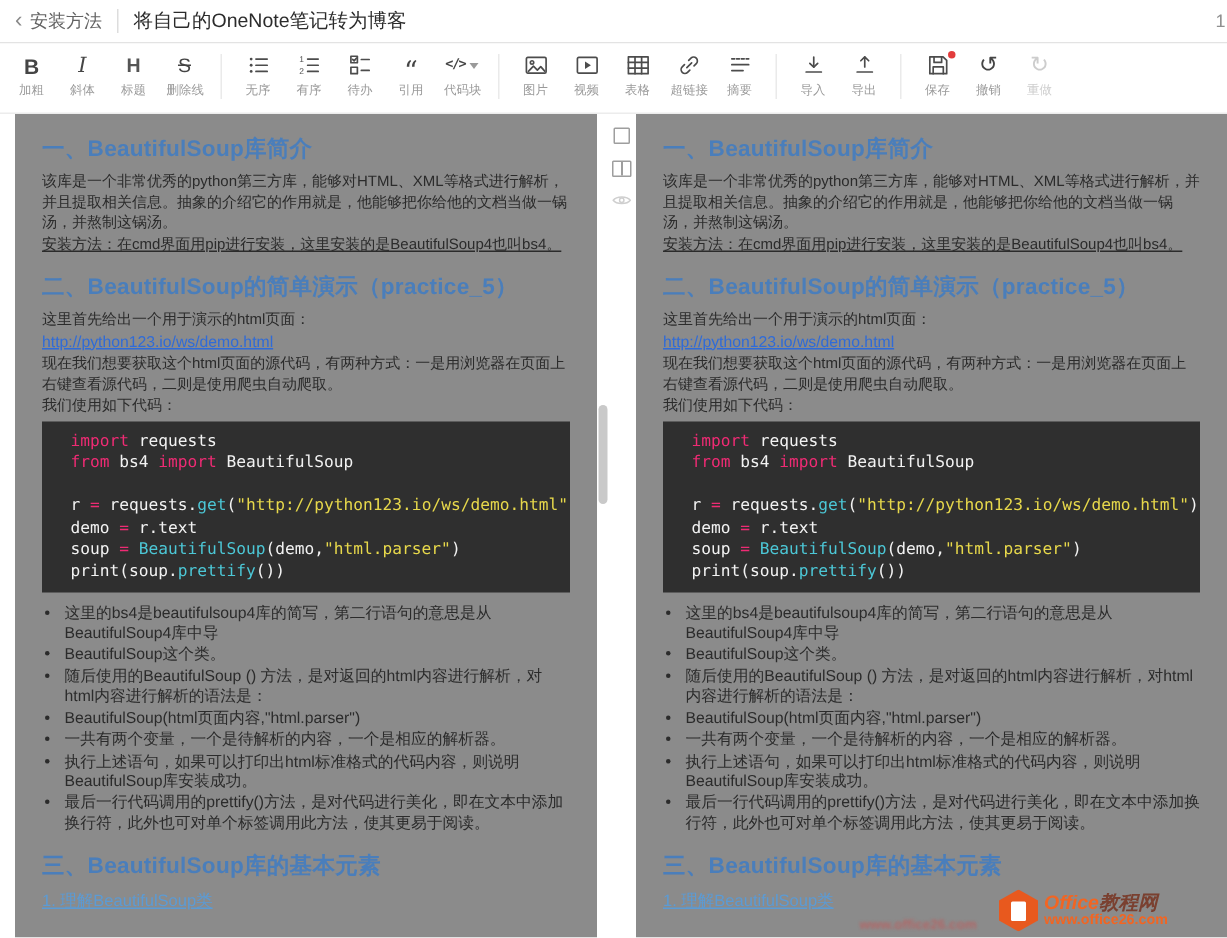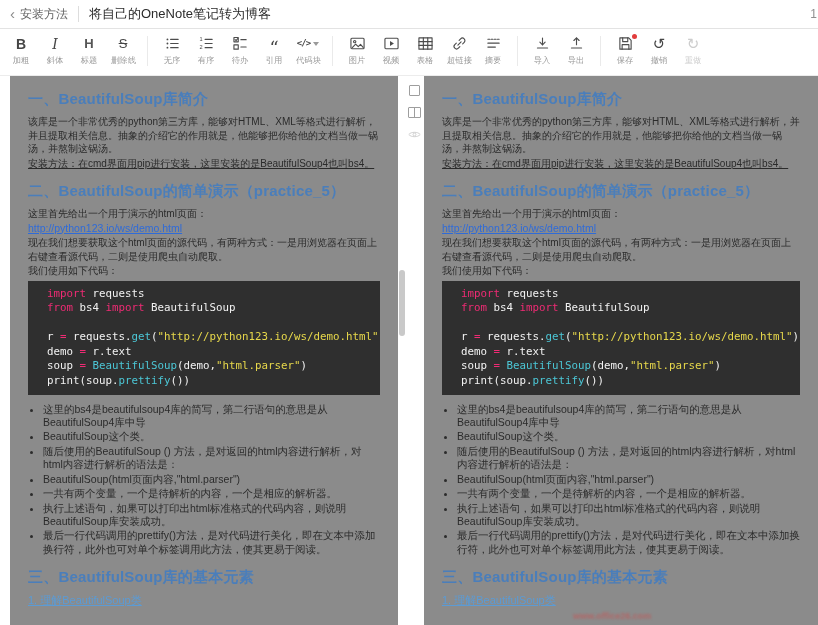--- a/index.html
+++ b/index.html
@@ -348,13 +348,24 @@
           <li>一共有两个变量，一个是待解析的内容，一个是相应的解析器。</li>
           <li>执行上述语句，如果可以打印出html标准格式的代码内容，则说明BeautifulSoup库安装成功。</li>
           <li>最后一行代码调用的prettify()方法，是对代码进行美化，即在文本中添加换行符，此外也可对单个标签调用此方法，使其更易于阅读。</li>
         </ul>
         <div class="doc-h1">三、BeautifulSoup库的基本元素</div>
         <div class="doc-h2">1. 理解BeautifulSoup类</div>
       </div>
   </div>
 
   <div class="wm-faint">www.office26.com</div>
+  <div class="watermark">
+    <div class="wm-hex">
+        <div class="wm-doc"></div>
+      </div>
+    <div class="wm-text">
+      <div class="wm-line1">
+        <span class="wm-brand1">Office</span><span class="wm-brand2">教程网</span>
+      </div>
+      <div class="wm-line2">www.office26.com</div>
+    </div>
+  </div>
 </div>
 
 </body></html>

